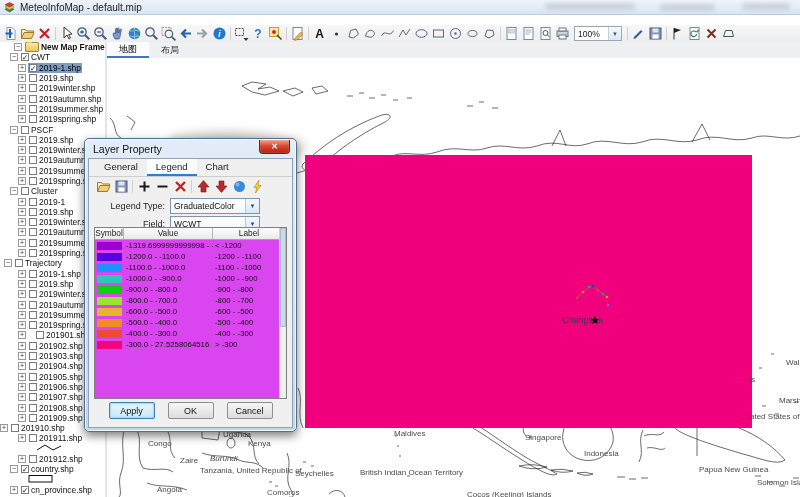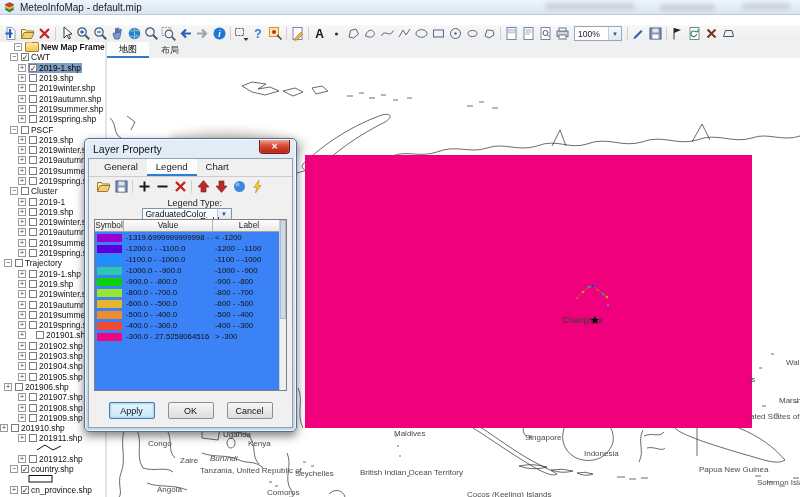--- a/index.html
+++ b/index.html
@@ -70,29 +70,29 @@
     box-shadow:inset 0 0 1px rgba(255,255,255,.8);}
   #dlg-body{position:absolute;left:3px;right:3px;top:19px;bottom:3px;background:#f0f0f0;
     border:1px solid #8fa1b3;}
   #dtabs{position:absolute;left:0;top:0;right:0;height:17px;border-bottom:1px solid #cdcdcd;
     display:flex;align-items:flex-end;padding-left:6px;font-size:9.5px;color:#222;}
   .dtab{padding:2px 9px 2px;box-sizing:border-box;border-bottom:2px solid transparent;}
   .dtab.active{border-bottom:2px solid #2a7fd4;background:#fafcfe;}
   #dtlb{position:absolute;left:0;top:18px;right:0;height:19px;display:flex;align-items:center;
     padding-left:5px;}
   #dtlb .tbi{width:18px;}
-  .frow{position:absolute;left:0;right:8px;height:16px;display:flex;align-items:center;font-size:9px;color:#222;flex-direction:column;}
+  .frow{position:absolute;left:0;right:8px;height:16px;display:flex;align-items:center;font-size:9px;color:#222;}
   .frow .flabel{width:76px;text-align:right;margin-right:5px;}
   .combo{display:flex;align-items:center;border:1px solid #7a96b0;background:linear-gradient(#fff,#f2f6fa);
     width:88px;height:14px;font-size:8.5px;color:#111;}
   .combo .cval{flex:1;padding-left:3px;white-space:nowrap;overflow:hidden;}
   .combo .cbtn{width:13px;align-self:stretch;border-left:1px solid #b9c8d7;
     background:linear-gradient(#f4f8fc,#dce8f4);font-size:6px;color:#446;
     display:flex;align-items:center;justify-content:center;}
-  #dtable{position:absolute;left:5px;right:5px;top:60px;height:170px;background:#3b82f6;
+  #dtable{position:absolute;left:5px;right:5px;top:68px;height:170px;background:#d946ef;
     border:1px solid #808080;overflow:hidden;}
   #dthead{display:flex;height:11px;background:linear-gradient(#fdfdfd,#e9e9e9);
     border-bottom:1px solid #a2a2a2;font-size:8.3px;color:#222;}
   #dthead div{text-align:center;line-height:11px;border-right:1px solid #b5b5b5;box-sizing:border-box;}
   .h-sym{width:29px;} .h-val{width:89px;} .h-lab{width:72px;border-right:none!important;}
   .drow{display:flex;height:11px;align-items:center;font-size:7.8px;color:#111;}
   .c-sym{width:29px;display:flex;align-items:center;}
   .c-sym .swatch{width:25px;height:8px;margin-left:2px;}
   .c-val{width:89px;padding-left:2px;white-space:nowrap;overflow:hidden;box-sizing:border-box;}
   .c-lab{width:72px;padding-left:2px;white-space:nowrap;overflow:hidden;box-sizing:border-box;}
@@ -583,21 +583,21 @@
           <span class="lbl">201904.shp</span>
         </span>
       </div>
       <div class="trow" style="padding-left: 18px;">
         <span class="exp">+</span>
         <span class="hl">
           <span class="chk"></span>
           <span class="lbl">201905.shp</span>
         </span>
       </div>
-      <div class="trow" style="padding-left: 4px;">
+      <div class="trow" style="padding-left: 18px;">
         <span class="exp">+</span>
         <span class="hl">
           <span class="chk"></span>
           <span class="lbl">201906.shp</span>
         </span>
       </div>
       <div class="trow" style="padding-left: 18px;">
         <span class="exp">+</span>
         <span class="hl">
           <span class="chk"></span>

